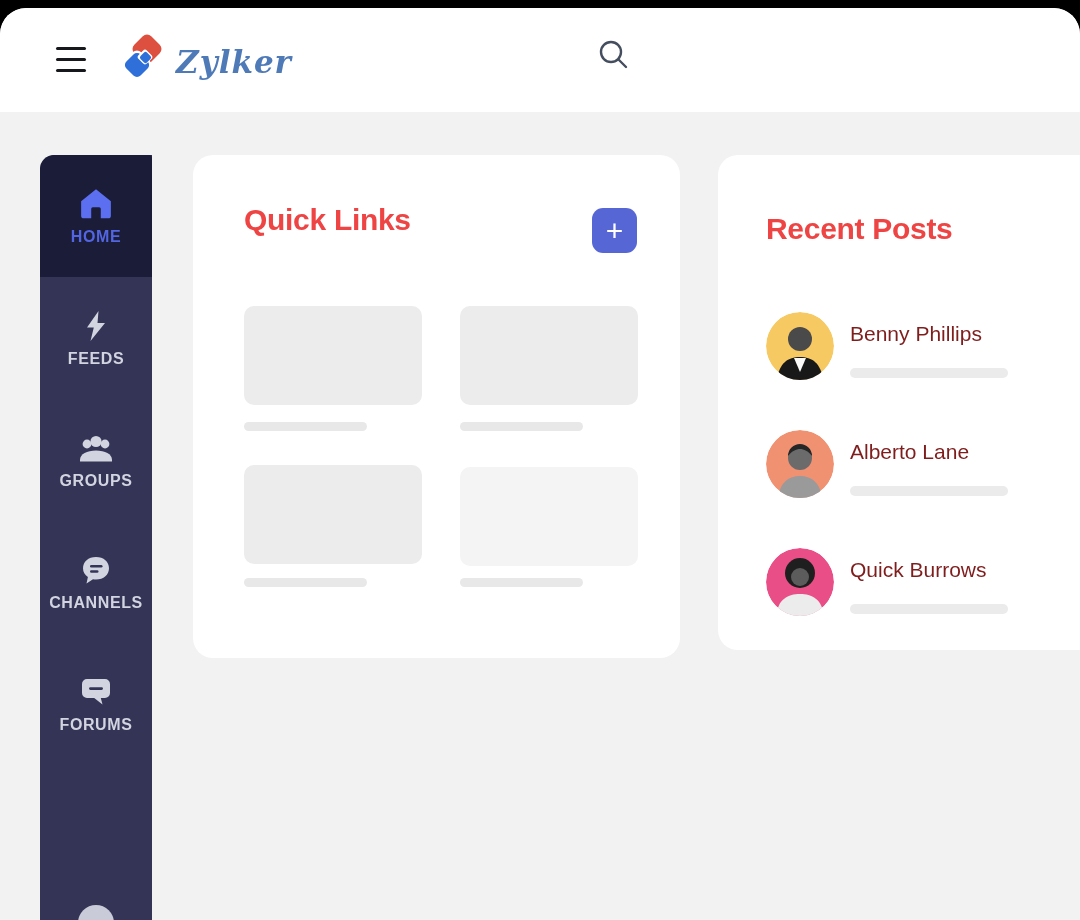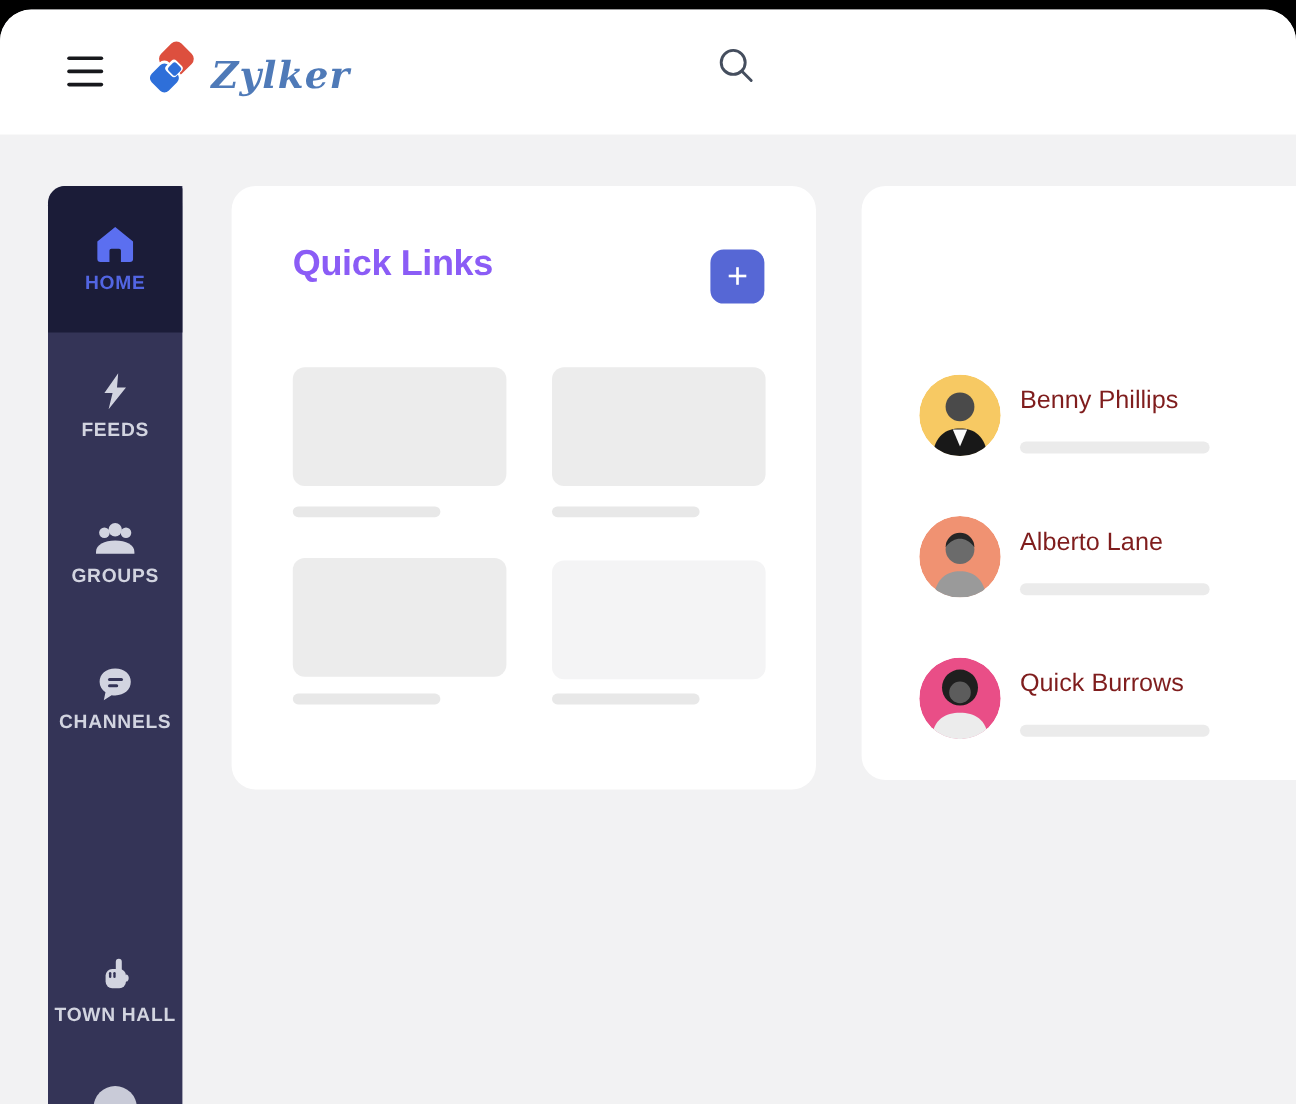--- a/index.html
+++ b/index.html
@@ -30,21 +30,21 @@
   .nav-item .icn { height:34px; display:flex; align-items:center; justify-content:center; }
   .nav-label { margin-top:7px; font-size:16px; font-weight:600; letter-spacing:0.6px;
                color:#d2d4e0; text-align:center; }
   .nav-item.active { background:#1b1c38; border-radius:14px 3px 0 0; }
   .nav-item.active .nav-label { color:#5265e2; }
   .partial-icon { position:absolute; left:38px; top:750px; width:36px; height:36px;
                   border-radius:50%; background:#c9cbd8; }
 
   
   .card { position:absolute; top:147px; background:#ffffff; border-radius:20px; }
-  .card-title { position:absolute; font-size:30px; font-weight:700; color:#8b5cf6;
+  .card-title { position:absolute; font-size:30px; font-weight:700; color:#ef4444;
                 letter-spacing:-0.3px; }
 
   .quick-links { left:193px; width:487px; height:503px; }
   .ql-title { left:51px; top:48px; }
   .add-btn { position:absolute; left:399px; top:53px; width:45px; height:45px;
              background:#5667d5; color:#ffffff; border:none; border-radius:11px;
              font-size:30px; font-weight:400; line-height:40px; cursor:pointer; }
   .tile { position:absolute; width:178px; height:99px; border-radius:10px; background:#ececec; }
   .tile.t1 { left:51px;  top:151px; }
   .tile.t2 { left:267px; top:151px; }
@@ -134,54 +134,50 @@
       <span class="icn">
         <svg width="32" height="32" viewBox="0 0 32 32">
           <path fill="#d2d4e0" d="M16 3 C8.3 3 3 7.8 3 14.2 c0 3.7 1.9 6.7 4.9 8.7 L6.5 29.5 13 25.3 c1 0.15 2 0.2 3 0.2 c7.7 0 13-4.8 13-11.3 S23.7 3 16 3 Z"></path>
           <rect x="10" y="11" width="12.5" height="2.6" rx="1.3" fill="#343457"></rect>
           <rect x="10" y="16.2" width="8.5" height="2.6" rx="1.3" fill="#343457"></rect>
         </svg>
       </span>
       <span class="nav-label">CHANNELS</span>
     </div>
 
-
-    <div class="nav-item" style="top:610px">
-      <span class="icn">
-        <svg width="30" height="32" viewBox="0 0 30 32">
-          <g fill="#d2d4e0">
-            <rect x="15.5" y="1" width="5" height="15" rx="2.5"></rect>
-            <rect x="7" y="9.5" width="17" height="16" rx="5.5"></rect>
-            <path d="M24 14 c3 0 3 6 0 6 Z"></path>
-          </g>
-          <rect x="9.8" y="12" width="2" height="5" rx="1" fill="#343457"></rect>
-          <rect x="13.4" y="12" width="2" height="5" rx="1" fill="#343457"></rect>
-        </svg>
-      </span>
-      <span class="nav-label">TOWN HALL</span>
-    </div>
+    <div class="nav-item" style="top:488px">
+      <span class="icn">
+        <svg width="32" height="30" viewBox="0 0 32 30">
+          <path fill="#d2d4e0" d="M7 2 h18 a5 5 0 0 1 5 5 v9 a5 5 0 0 1-5 5 h-4.2 l1.7 6.5 -8.3-6.5 H7 a5 5 0 0 1-5-5 V7 a5 5 0 0 1 5-5 Z"></path>
+          <rect x="9" y="10.2" width="14" height="2.8" rx="1.4" fill="#343457"></rect>
+        </svg>
+      </span>
+      <span class="nav-label">FORUMS</span>
+    </div>
+
 
     <div class="partial-icon"></div>
   </nav>
 
   <section class="card quick-links">
     <h2 class="card-title ql-title">Quick Links</h2>
     <button class="add-btn">+</button>
 
     <div class="tile t1"></div>
     <div class="tile t2"></div>
     <div class="tile t3"></div>
     <div class="tile t4"></div>
     <div class="tile-bar tb1"></div>
     <div class="tile-bar tb2"></div>
     <div class="tile-bar tb3"></div>
     <div class="tile-bar tb4"></div>
   </section>
 
   <section class="card recent-posts">
+    <h2 class="card-title rp-title">Recent Posts</h2>
 
     <div class="post-row r1">
       <span class="avatar">
         <svg width="68" height="68" viewBox="0 0 68 68">
           <circle cx="34" cy="34" r="34" fill="#f7c963"></circle>
           <circle cx="34" cy="27" r="12" fill="#4a4a4a"></circle>
           <path d="M11 68 C13 51 22 45 34 45 C46 45 55 51 57 68 Z" fill="#181818"></path>
           <path d="M28 46 L34 60 L40 46 Z" fill="#fafafa"></path>
         </svg>
       </span>

